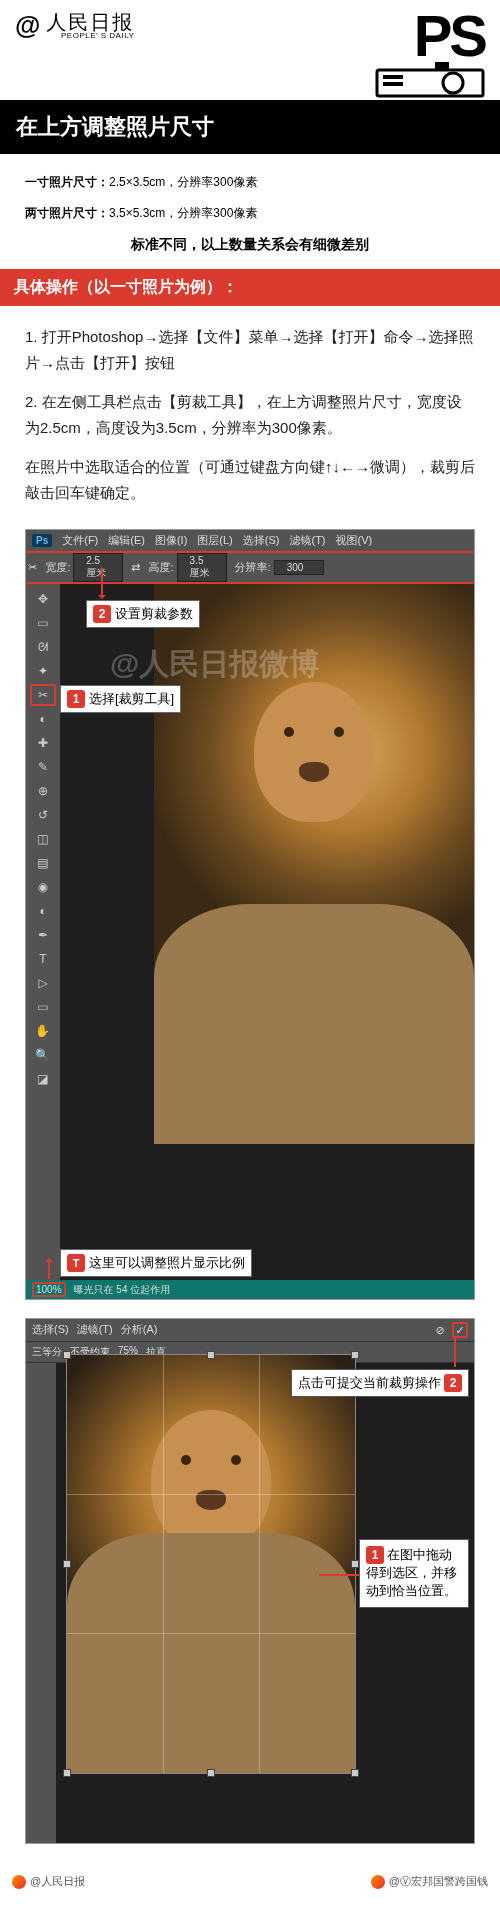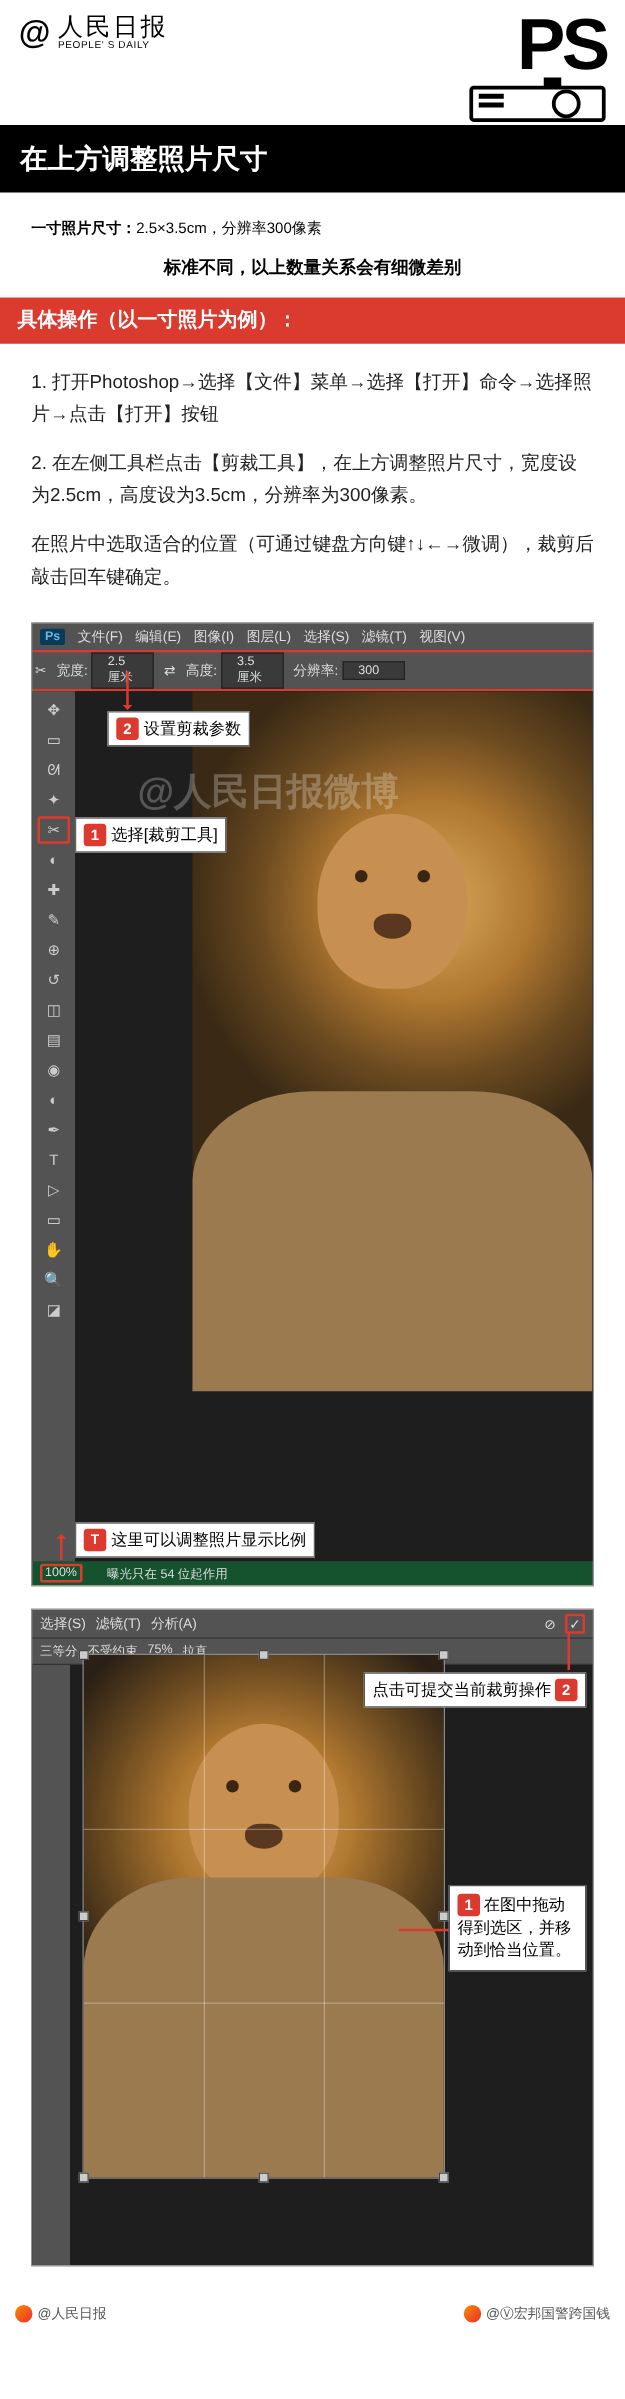--- a/index.html
+++ b/index.html
@@ -10,21 +10,21 @@
     }
     .header {
       display: flex;
       justify-content: space-between;
       align-items: flex-start;
       padding: 10px 15px 0 15px;
       height: 100px;
     }
     .logo-area { display: flex; align-items: center; gap: 6px; }
     .at-symbol { font-size: 26px; font-weight: bold; }
-    .logo-text { display: flex; flex-direction: column; line-height: 1; }
+    .logo-text { display: flex; flex-direction: column; line-height: 1; text-align: right; }
     .logo-cn { font-size: 20px; letter-spacing: 2px; }
     .logo-en { font-size: 8px; letter-spacing: 0.5px; }
     .ps-area { display: flex; flex-direction: column; align-items: flex-end; }
     .ps-text { font-size: 58px; font-weight: 900; letter-spacing: -3px; line-height: 0.9; }
     .camera-icon { margin-top: -2px; }
     .title-bar {
       background: #000;
       color: #fff;
       padding: 12px 16px;
       font-size: 22px;
@@ -138,26 +138,26 @@
       background: #db3b2f;
       color: #fff;
       width: 18px; height: 18px;
       display: inline-flex;
       align-items: center; justify-content: center;
       border-radius: 3px;
       font-weight: bold;
       font-size: 11px;
     }
     .ps-status {
-      background: #14532d;
+      background: #0f766e;
       display: flex;
       align-items: center;
       padding: 2px 6px;
       font-size: 10px;
-      gap: 20px;
+      gap: 8px;
     }
     .red-arrow-v {
       position:absolute;
       width:2px; background:#db3b2f;
     }
     .red-arrow-v::after{
       content:''; position:absolute; bottom:-5px; left:-3px;
       border:4px solid transparent; border-top-color:#db3b2f;
     }
     
@@ -231,20 +231,23 @@
       <rect x="8" y="22" width="20" height="4" fill="#000"></rect>
     </svg>
   </div>
 </div>
 
 <div class="title-bar">在上方调整照片尺寸</div>
 
 <div class="info-block">
   <div class="info-line">
     <span class="info-label">一寸照片尺寸：</span><span>2.5×3.5cm，分辨率300像素</span>
+  </div>
+  <div class="info-line">
+    <span class="info-label">两寸照片尺寸：</span><span>3.5×5.3cm，分辨率300像素</span>
   </div>
   <div class="info-note">标准不同，以上数量关系会有细微差别</div>
 </div>
 
 <div class="section-header">具体操作（以一寸照片为例）：</div>
 
 <div class="steps">
   <div class="step">1. 打开Photoshop→选择【文件】菜单→选择【打开】命令→选择照片→点击【打开】按钮</div>
   <div class="step">2. 在左侧工具栏点击【剪裁工具】，在上方调整照片尺寸，宽度设为2.5cm，高度设为3.5cm，分辨率为300像素。</div>
   <div class="step">在照片中选取适合的位置（可通过键盘方向键↑↓←→微调），裁剪后敲击回车键确定。</div>

